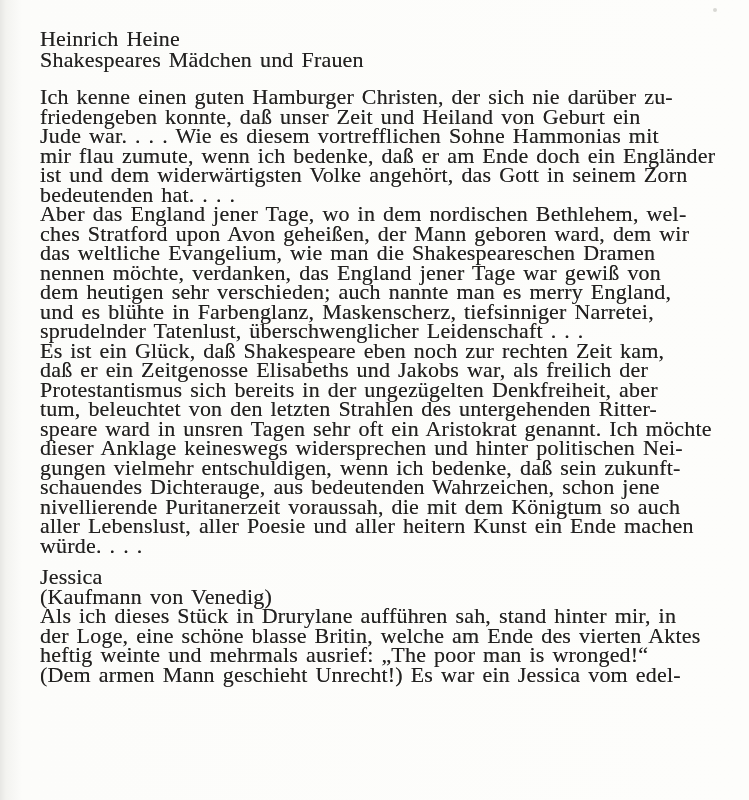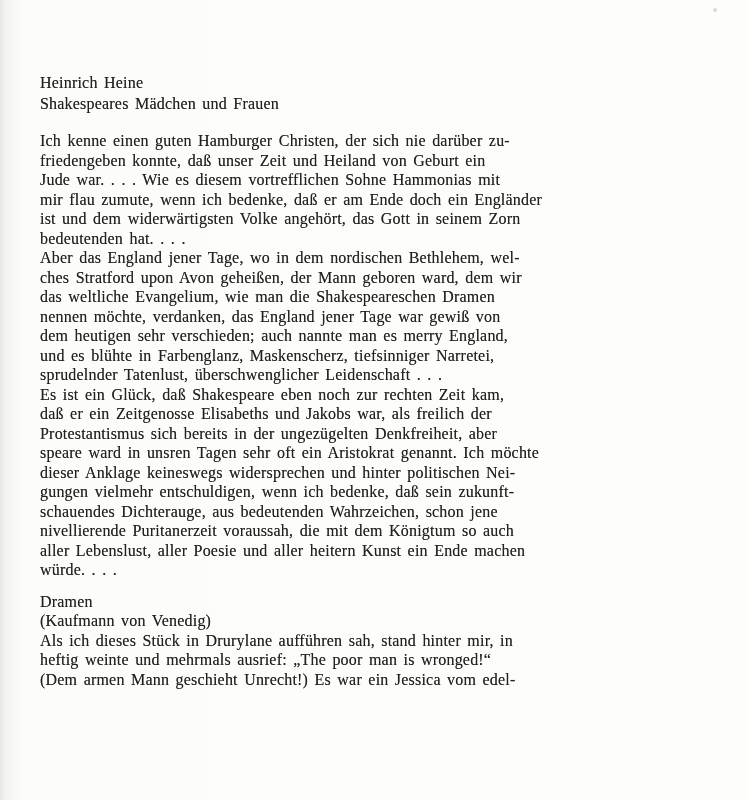--- a/index.html
+++ b/index.html
@@ -27,26 +27,25 @@
     height: 4px;
     border-radius: 50%;
     background: #d8d8d4;
   }
   .text-block {
     position: absolute;
     left: 40px;
     top: 28px;
     width: 680px;
     color: #222120;
-    font-size: 16px;
+    font-size: 22px;
     line-height: 19.5px;
     letter-spacing: 0.2px;
     word-spacing: 2.2px;
     text-shadow: 0 0 0.5px rgba(40,38,36,0.55);
-    margin-top: 44px;
   }
   .line {
     white-space: nowrap;
     height: 19.5px;
   }
   .header .line {
     height: 21px;
     line-height: 21px;
   }
   .body-block {
@@ -79,33 +78,35 @@
         <div class="line">Aber das England jener Tage, wo in dem nordischen Bethlehem, wel-</div>
         <div class="line">ches Stratford upon Avon geheißen, der Mann geboren ward, dem wir</div>
         <div class="line">das weltliche Evangelium, wie man die Shakespeareschen Dramen</div>
         <div class="line">nennen möchte, verdanken, das England jener Tage war gewiß von</div>
         <div class="line">dem heutigen sehr verschieden; auch nannte man es merry England,</div>
         <div class="line">und es blühte in Farbenglanz, Maskenscherz, tiefsinniger Narretei,</div>
         <div class="line">sprudelnder Tatenlust, überschwenglicher Leidenschaft . . .</div>
         <div class="line">Es ist ein Glück, daß Shakespeare eben noch zur rechten Zeit kam,</div>
         <div class="line">daß er ein Zeitgenosse Elisabeths und Jakobs war, als freilich der</div>
         <div class="line">Protestantismus sich bereits in der ungezügelten Denkfreiheit, aber</div>
+        <div class="line">tum, beleuchtet von den letzten Strahlen des untergehenden Ritter-</div>
         <div class="line">speare ward in unsren Tagen sehr oft ein Aristokrat genannt. Ich möchte</div>
         <div class="line">dieser Anklage keineswegs widersprechen und hinter politischen Nei-</div>
         <div class="line">gungen vielmehr entschuldigen, wenn ich bedenke, daß sein zukunft-</div>
         <div class="line">schauendes Dichterauge, aus bedeutenden Wahrzeichen, schon jene</div>
         <div class="line">nivellierende Puritanerzeit voraussah, die mit dem Königtum so auch</div>
         <div class="line">aller Lebenslust, aller Poesie und aller heitern Kunst ein Ende machen</div>
         <div class="line">würde. . . .</div>
       </div>
 
     <div class="section-2">
-      <div class="line">Dramen</div>
+      <div class="line">Jessica</div>
       <div class="line">(Kaufmann von Venedig)</div>
       <div>
           <div class="line">Als ich dieses Stück in Drurylane aufführen sah, stand hinter mir, in</div>
+          <div class="line">der Loge, eine schöne blasse Britin, welche am Ende des vierten Aktes</div>
           <div class="line">heftig weinte und mehrmals ausrief: „The poor man is wronged!“</div>
           <div class="line">(Dem armen Mann geschieht Unrecht!) Es war ein Jessica vom edel-</div>
         </div>
     </div>
 
   </div>
 </div>
 
 </body></html>

